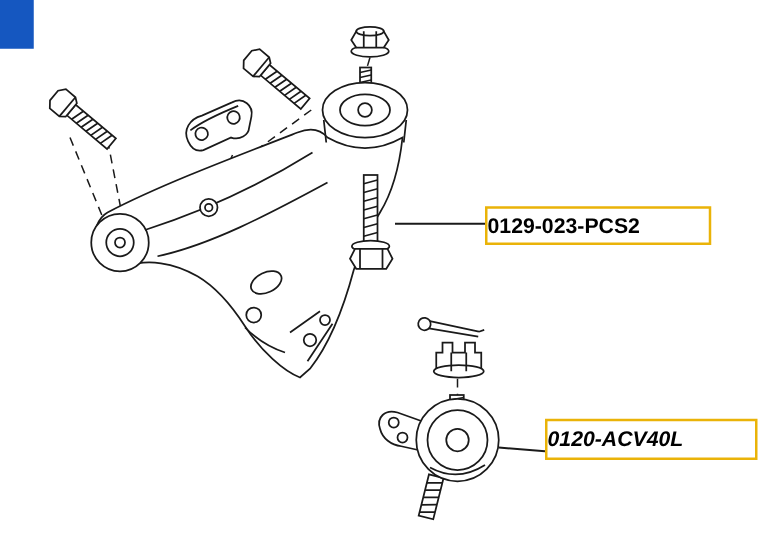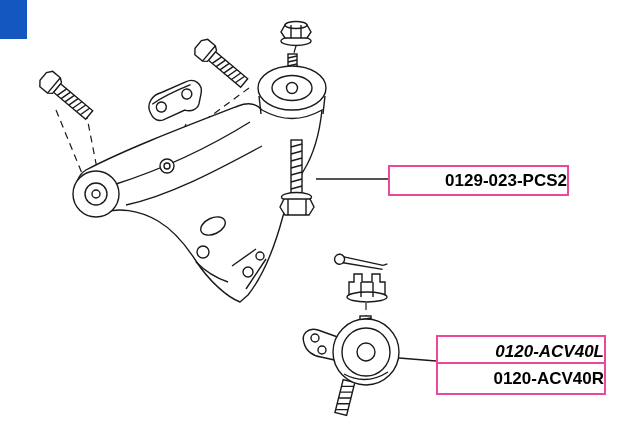--- a/index.html
+++ b/index.html
@@ -4,22 +4,22 @@
 <style>
   html,body{margin:0;padding:0;background:#fff;}
   .stage{position:relative;width:626px;height:426px;background:#ffffff;overflow:hidden;
          font-family:"Liberation Sans",sans-serif;}
   .watermark{position:absolute;left:0;top:0;width:27px;height:39px;background:#1557c0;}
   svg.draw{position:absolute;left:0;top:0;}
   .ln{fill:none;stroke:#1a1a1a;stroke-width:1.4;}
   .fw{fill:#ffffff;stroke:#1a1a1a;stroke-width:1.4;}
   .dash{fill:none;stroke:#1a1a1a;stroke-width:1.2;stroke-dasharray:7 5;}
   .sld{fill:none;stroke:#1a1a1a;stroke-width:1.6;}
-  .label-box{position:absolute;display:flex;align-items:center;justify-content:flex-end;
-             background:#fff;border:2px solid #ec4899;font-weight:bold;font-size:17px;
+  .label-box{position:absolute;display:flex;align-items:center;justify-content:flex-start;
+             background:#fff;border:2px solid #eab308;font-weight:bold;font-size:17px;
              color:#000;white-space:nowrap;}
   .box-camber{left:388px;top:165px;width:177px;height:27px;}
   .box-bj-l{left:436px;top:335px;width:166px;height:29px;font-style:italic;}
   .box-bj-r{left:436px;top:362px;width:166px;height:29px;}
 </style>
 </head>
 <body>
 
 <div class="stage">
 
@@ -135,17 +135,14 @@
     <path class="sld" d="M316,179 L388,179"></path>
     <path class="sld" d="M399,358 L436,361"></path>
   </svg>
 
   <div class="label-box box-camber">
     <span>0129-023-PCS2</span>
   </div>
   <div class="label-box box-bj-l">
     <span>0120-ACV40L</span>
   </div>
-  <div class="label-box box-bj-r">
-    <span>0120-ACV40R</span>
-  </div>
 
 </div>
 
 </body></html>

